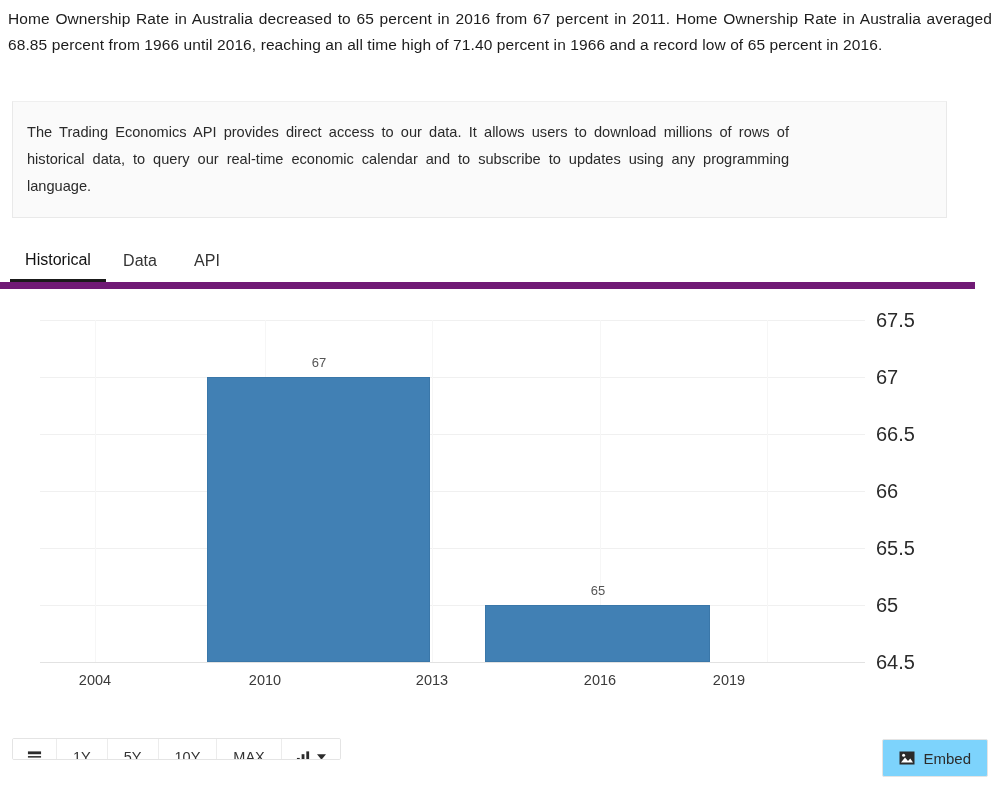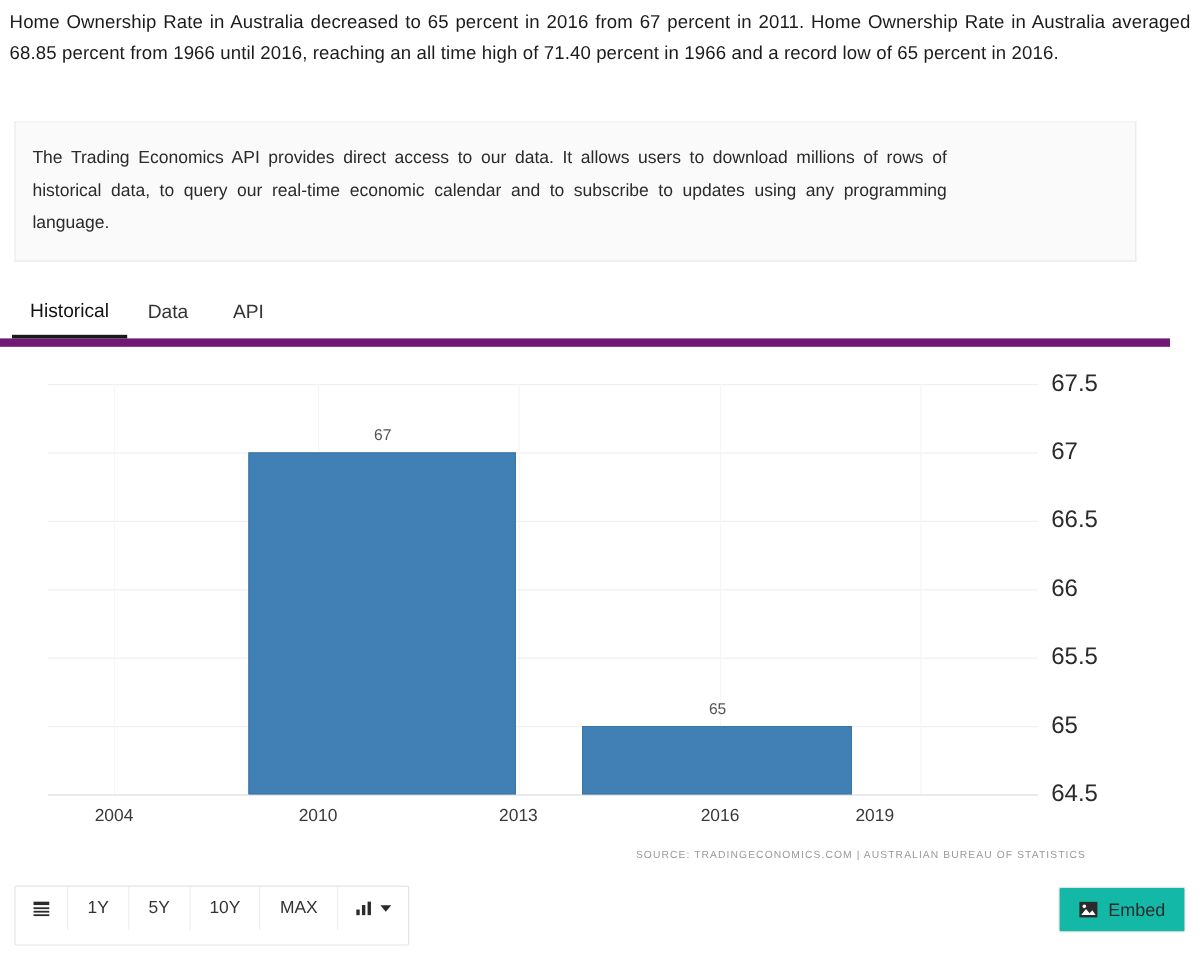--- a/index.html
+++ b/index.html
@@ -146,21 +146,21 @@
     font-size: 8.6px;
     letter-spacing: 0.9px;
     color: #9a9a9a;
     white-space: nowrap;
   }
 
   
   .toolbar {
     position: absolute;
     left: 12px; top: 738px;
-    height: 50px;
+    height: 22px;
     display: flex;
     border: 1px solid #e4e4e4;
     background: #ffffff;
     border-radius: 2px;
     overflow: hidden;
   }
   .tb-btn {
     display: flex;
     align-items: center;
     justify-content: center;
@@ -181,21 +181,21 @@
 
   .embed-btn {
     position: absolute;
     right: 12px; top: 739px;
     height: 38px;
     display: flex;
     align-items: center;
     gap: 8px;
     padding: 0 16px;
     border: 1px solid #e4e4e4;
-    background: #14b8a6;
+    background: #7dd3fc;
     font-size: 15px;
     color: #2c2c2c;
     cursor: pointer;
     border-radius: 2px;
     font-family: "Liberation Sans", sans-serif;
   }
   svg { display: block; }
 </style>
 </head>
 <body>
@@ -246,21 +246,20 @@
   <div class="ytick" style="top:253px">65.5</div>
   <div class="ytick" style="top:310px">65</div>
   <div class="ytick" style="top:367px">64.5</div>
 
   <div class="xtick" style="left:95px">2004</div>
   <div class="xtick" style="left:265px">2010</div>
   <div class="xtick" style="left:432px">2013</div>
   <div class="xtick" style="left:600px">2016</div>
   <div class="xtick" style="left:729px">2019</div>
 
-  <div class="source">SOURCE: TRADINGECONOMICS.COM  |  AUSTRALIAN BUREAU OF STATISTICS</div>
 </div>
 
 <div class="toolbar">
 
   <button class="tb-btn icon-only">
     <span>
       <svg width="15" height="15" viewBox="0 0 16 16" aria-hidden="true">
         <rect x="1" y="1.5" width="14" height="3" fill="#2b2b2b"></rect>
         <rect x="1" y="6.5" width="14" height="1.6" fill="#2b2b2b"></rect>
         <rect x="1" y="9.6" width="14" height="1.6" fill="#2b2b2b"></rect>

